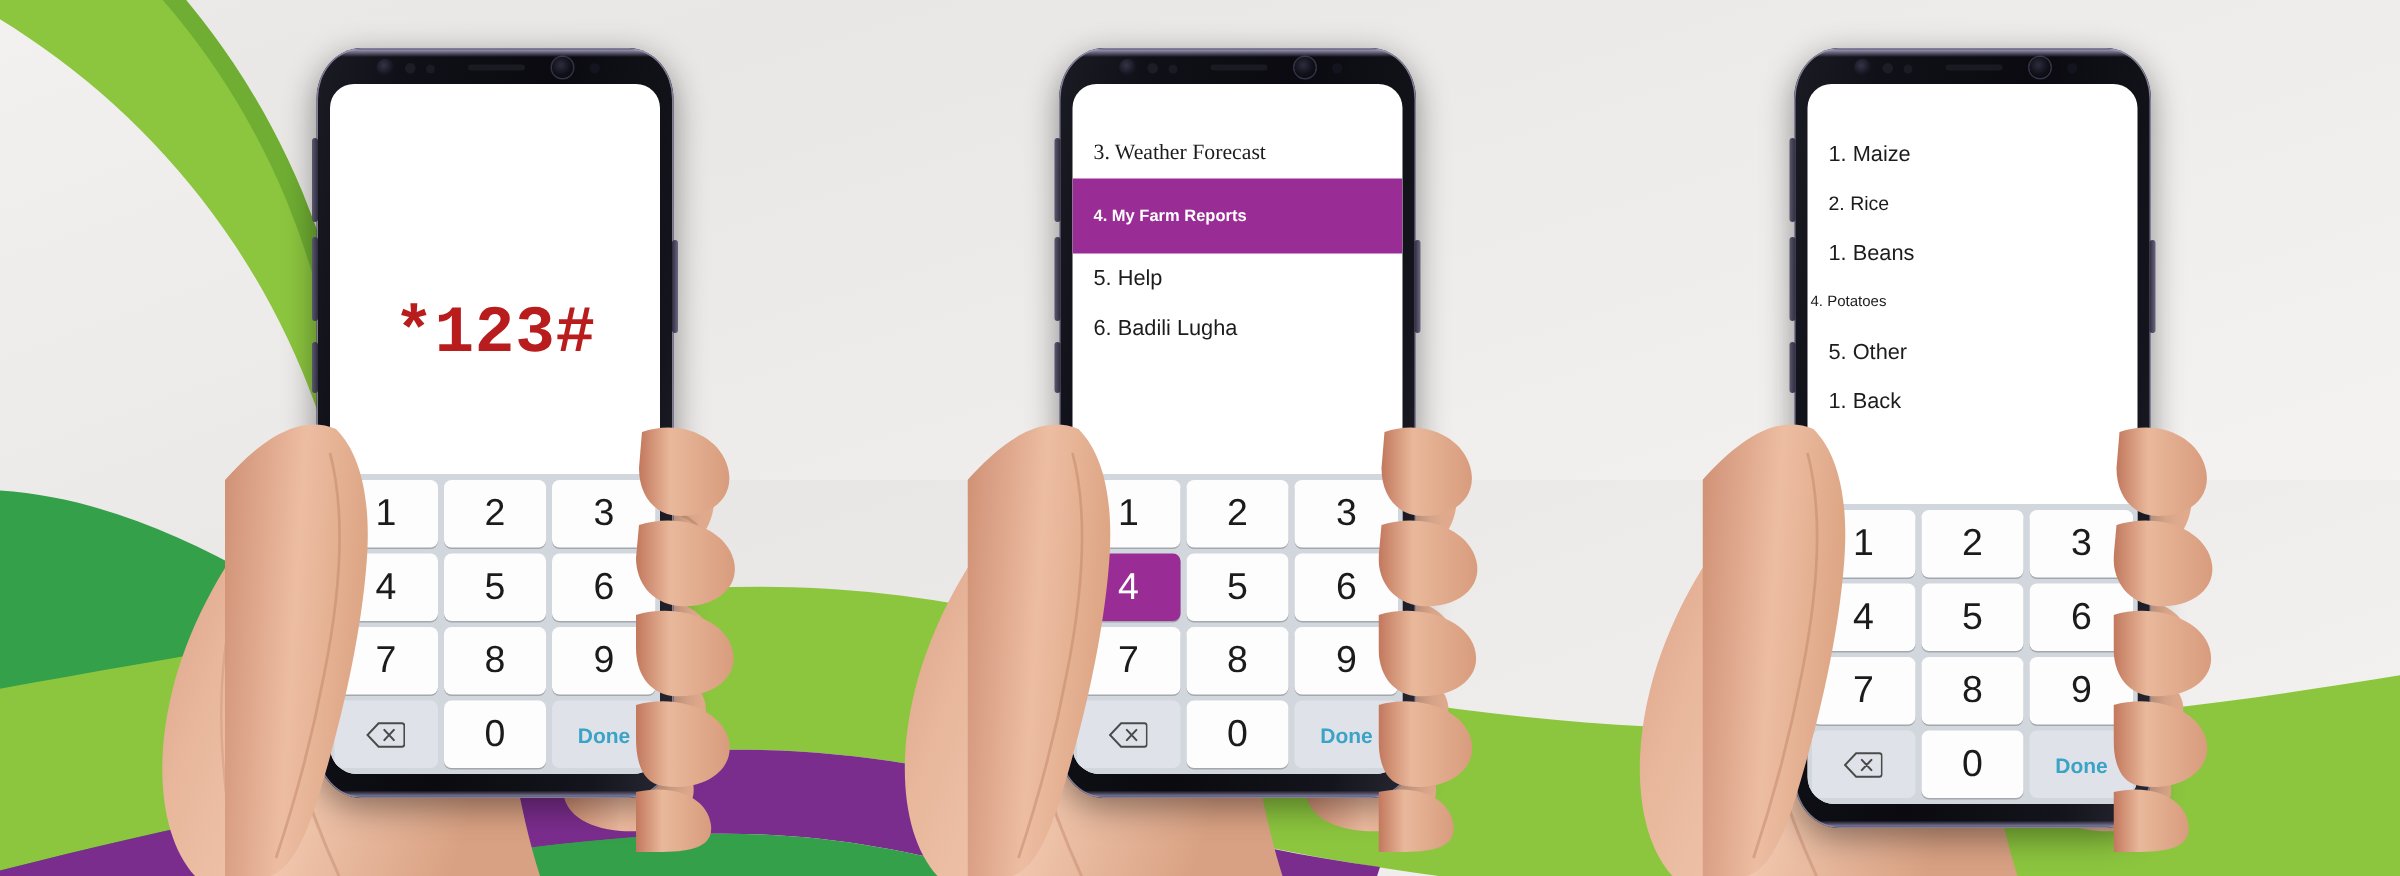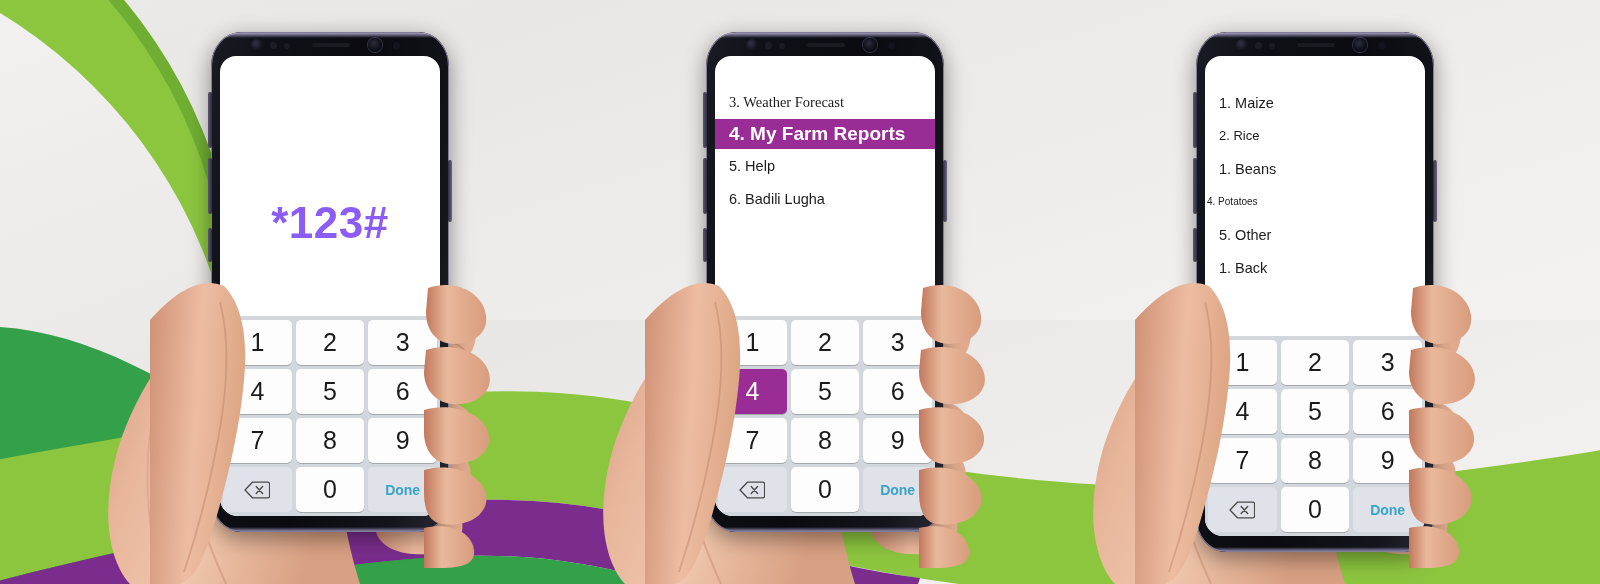--- a/index.html
+++ b/index.html
@@ -58,22 +58,22 @@
   }
   .side-btn{
     position:absolute;background:linear-gradient(90deg,#5a5670,#2e2c3e);
     border-radius:2px;
   }
   .side-btn.right{background:linear-gradient(90deg,#2e2c3e,#6a6682);}
 
   
   .ussd-code{
     position:absolute;left:0;right:0;
-    text-align:center;color:#8b5cf6;
-    font-family:Liberation Sans, sans-serif;
+    text-align:center;color:#b91c1c;
+    font-family:Liberation Mono, monospace;
     letter-spacing:.5px;
   }
   .menu{position:absolute;left:0;right:0;}
   .menu-item{
     color:#1c1c1c;
     font-family:"Liberation Sans", sans-serif;
     white-space:nowrap;
     display:flex;align-items:center;
   }
   .menu-item.sel{
@@ -272,21 +272,21 @@
         <span class="speaker" style="left:101px;top:11px;width:38px;"></span>
         <span class="cam" style="left:157px;top:6px;width:14px;height:14px;"></span>
         <span class="sensor" style="left:182px;top:10px;width:7px;height:7px;background:#14141f;"></span>
       </div>
       <div class="screen" style="left:9px;top:24px;right:9px;bottom:16px;">
 
         <div class="menu" style="top:30px;">
           <div class="menu-item" style="height:33px;padding-left:14px;font-size:14.5px;font-family:Liberation Serif, serif;">
             <span>3. Weather Forecast</span>
           </div>
-          <div class="menu-item sel" style="height:30px;padding-left:14px;font-size:19px;">
+          <div class="menu-item sel" style="height:50px;padding-left:14px;font-size:11px;">
             <span>4. My Farm Reports</span>
           </div>
           <div class="menu-item" style="height:33px;padding-left:14px;font-size:14.5px;">
             <span>5. Help</span>
           </div>
           <div class="menu-item" style="height:33px;padding-left:14px;font-size:14.5px;">
             <span>6. Badili Lugha</span>
           </div>
         </div>
 

